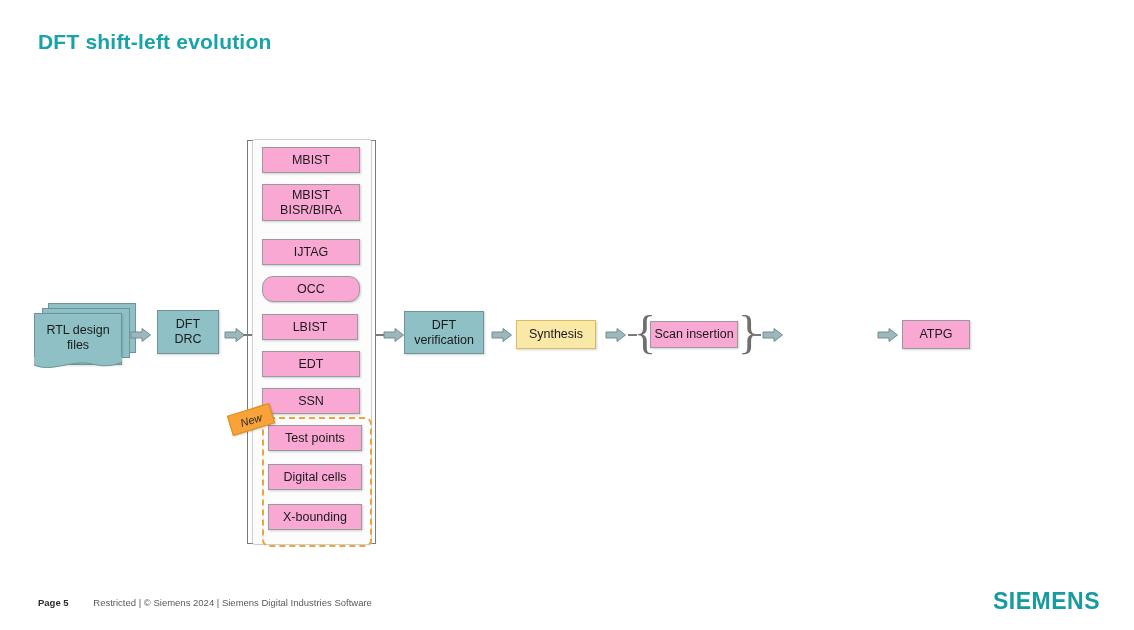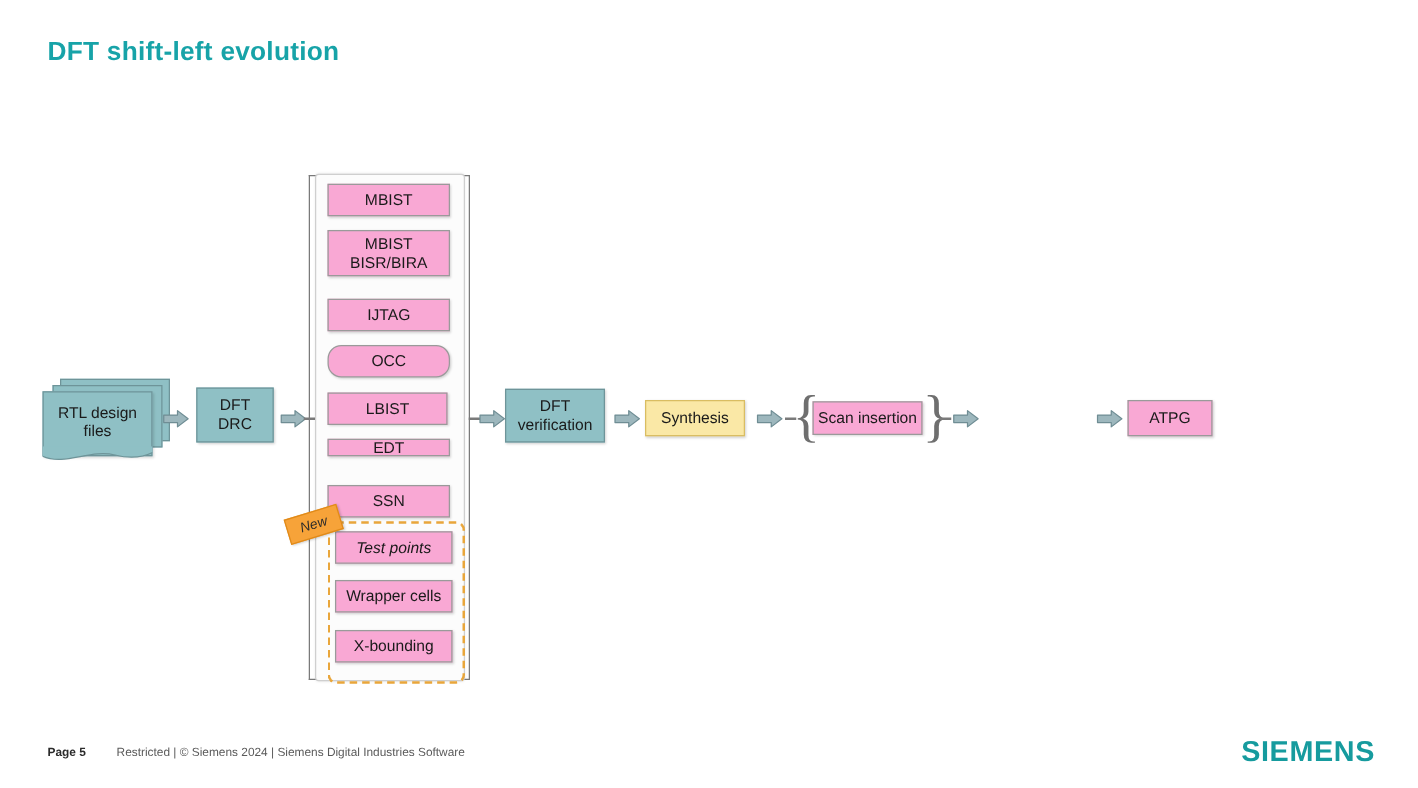--- a/index.html
+++ b/index.html
@@ -153,32 +153,32 @@
   </div>
   <div class="box green" style="left:262px;top:239px;width:98px;height:26px;">
     <div class="node-label">IJTAG</div>
   </div>
   <div class="box green" style="left:262px;top:276px;width:98px;height:26px;border-radius:11px;">
     <div class="node-label">OCC</div>
   </div>
   <div class="box green" style="left:262px;top:314px;width:96px;height:26px;">
     <div class="node-label">LBIST</div>
   </div>
-  <div class="box green" style="left:262px;top:351px;width:98px;height:14px;">
+  <div class="box green" style="left:262px;top:351px;width:98px;height:26px;">
     <div class="node-label">EDT</div>
   </div>
   <div class="box green" style="left:262px;top:388px;width:98px;height:26px;">
     <div class="node-label">SSN</div>
   </div>
 
-  <div class="box green" style="left:268px;top:425px;width:94px;height:26px;font-style:italic;">
+  <div class="box green" style="left:268px;top:425px;width:94px;height:26px;">
     <div class="node-label">Test points</div>
   </div>
   <div class="box green" style="left:268px;top:464px;width:94px;height:26px;">
-    <div class="node-label">Wrapper cells</div>
+    <div class="node-label">Digital cells</div>
   </div>
   <div class="box green" style="left:268px;top:504px;width:94px;height:26px;">
     <div class="node-label">X-bounding</div>
   </div>
 
   <div class="new-badge">New</div>
 
   <div class="arrow" style="left:383px;top:327px;">
     <svg width="22" height="16" viewBox="0 0 22 16">
       <path d="M1,5 L12,5 L12,1.5 L20.5,8 L12,14.5 L12,11 L1,11 Z" fill="#9db7bd" stroke="#6f8d94" stroke-width="1" stroke-linejoin="round"></path>

